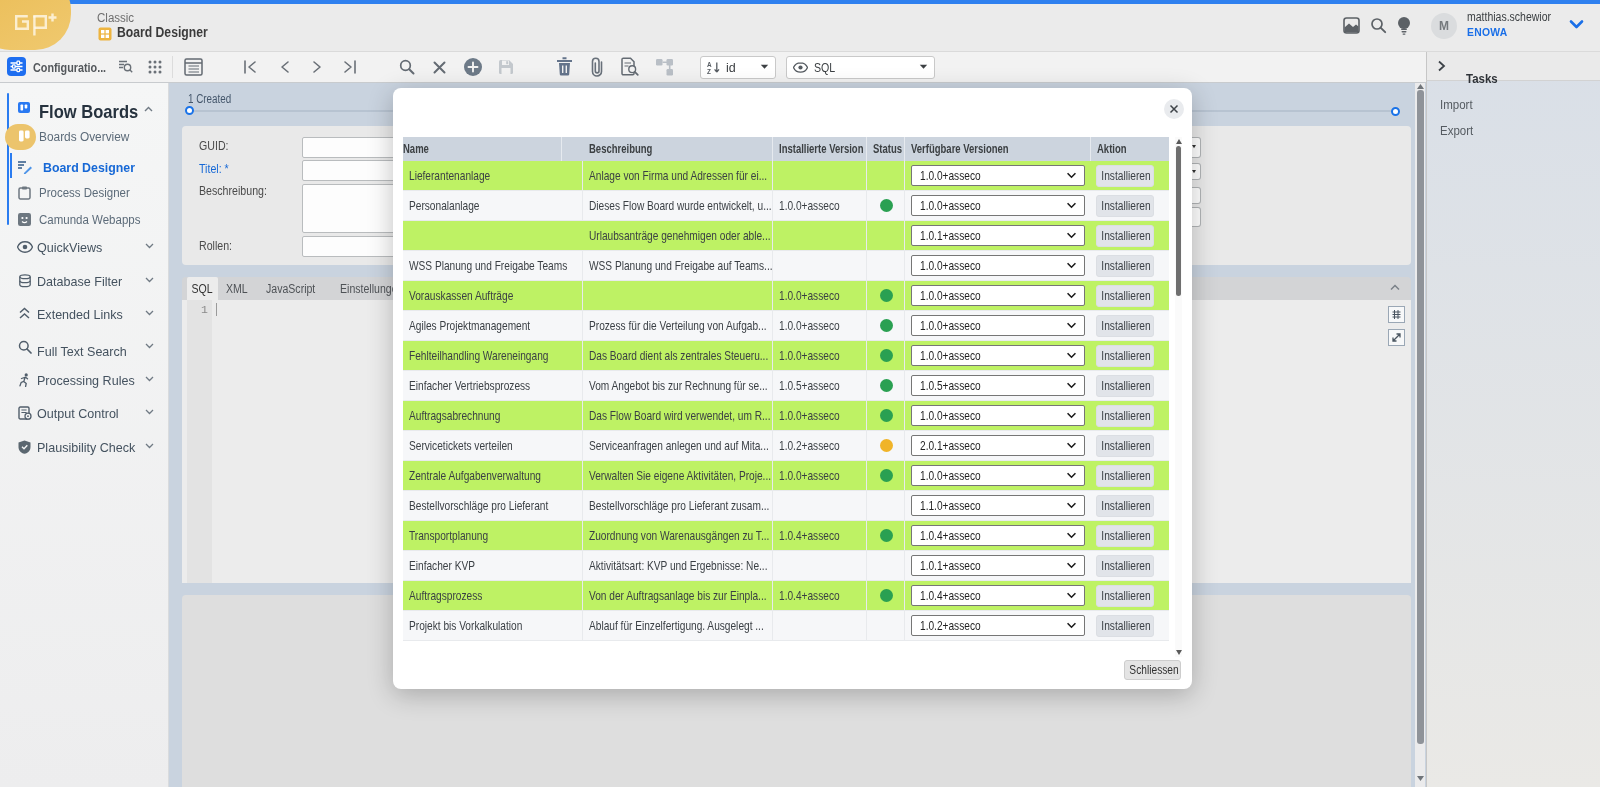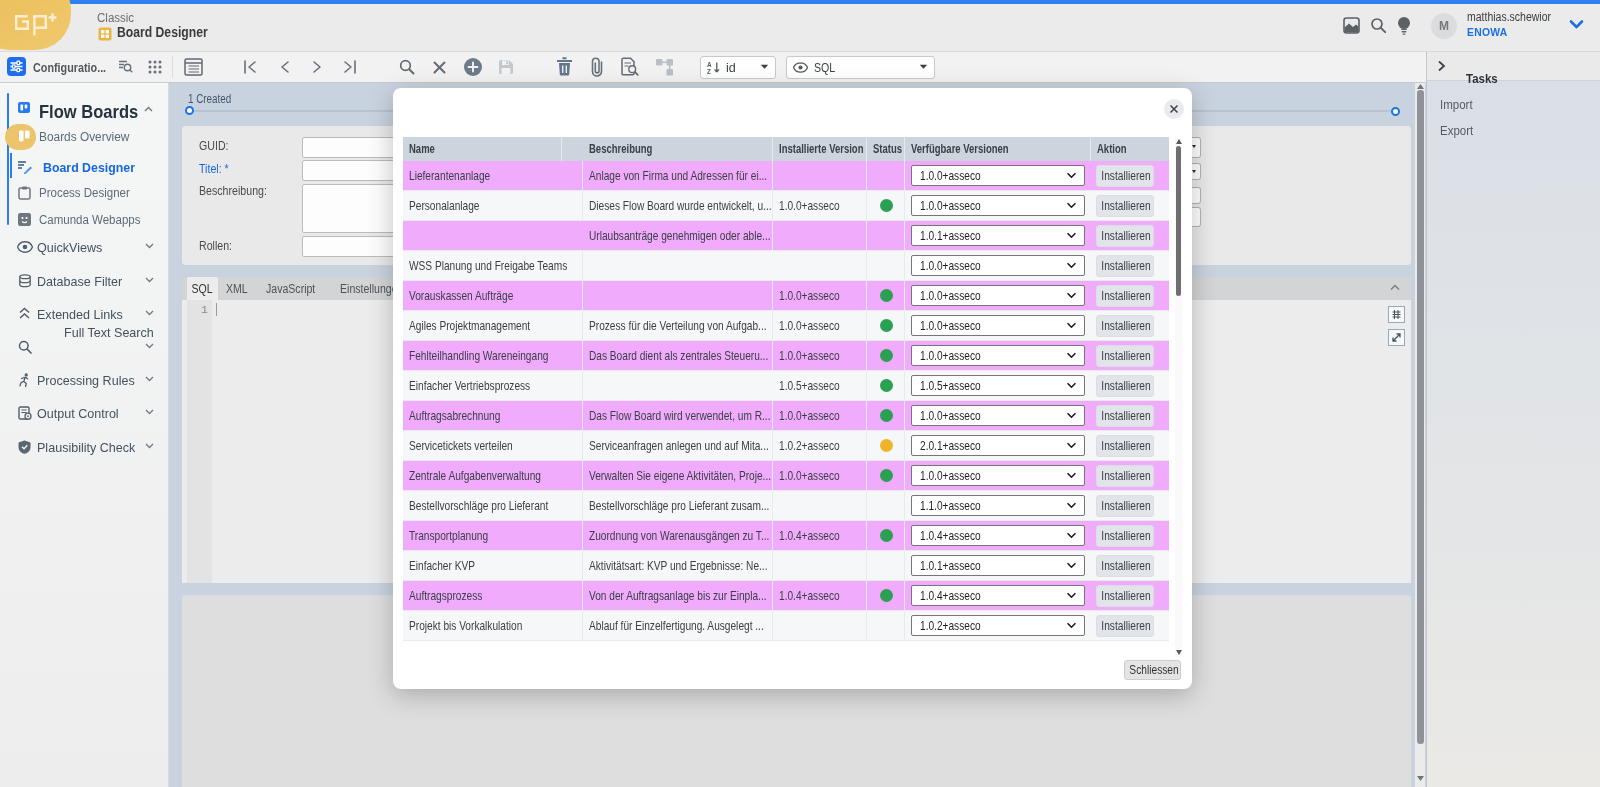--- a/index.html
+++ b/index.html
@@ -57,21 +57,21 @@
 
 #tasks { left:1426px; top:52px; width:174px; height:735px; background:linear-gradient(#d9dfe7,#eae9e6); border-left:1px solid #c6c6c6; }
 #taskshead { left:1426px; top:52px; width:174px; height:29px; background:#eaeaea; border-bottom:1px solid #d2d2d2; border-left:1px solid #c6c6c6; }
 #taskstitle { left:1466px; top:71px; font-size:13.5px; font-weight:700; color:#2f3338; }
 .titem { position:absolute; left:1440px; font-size:12.5px; color:#555b61; }
 
 #modal { left:393px; top:88px; width:799px; height:601px; background:#fff; border-radius:8px; box-shadow:0 6px 26px rgba(0,0,0,0.24); }
 #mtitle { left:433px; top:99px; font-size:14.5px; font-weight:700; color:#701a75;margin-top:46px; }
 #mclose { left:1164px; top:99px; width:20px; height:20px; border-radius:50%; background:#e9ebee; }
 .hc { position:absolute; top:0; height:24px; line-height:25px; font-size:12.5px; font-weight:700; color:#3c4043; border-right:1px solid #e6eaef; }
-.trow { position:absolute; left:0; width:766px; height:30px; background:#f0abfc; border-bottom:1px solid #e8eaed; }
+.trow { position:absolute; left:0; width:766px; height:30px; background:#bef264; border-bottom:1px solid #e8eaed; }
 .trow.odd { background:#f6f7f9; }
 .c { position:absolute; top:0; height:29px; line-height:29px; font-size:13px; color:#3a3f44; border-right:1px solid #e8eaed; overflow:hidden; white-space:nowrap; }
 .c1 { left:0; width:180px; padding-left:6px; }
 .c2 { left:180px; width:190px; padding-left:6px; }
 .c3 { left:370px; width:94px; padding-left:6px; }
 .c4 { left:464px; width:38px; }
 .c5 { left:502px; width:186px; border-right:none; }
 .c6 { left:688px; width:78px; border-right:none; }
 .dot { position:absolute; left:13px; top:8px; width:13px; height:13px; border-radius:50%; }
 .dot.green { background:#2aa052; }
@@ -306,21 +306,21 @@
       <g fill="none" stroke="#515e6b" stroke-width="1.5">
         <path d="M2 5.5 L6.5 1.5 L11 5.5"></path>
         <path d="M2 11 L6.5 7 L11 11"></path>
       </g>
     </svg>
 <div class="abs nav" style="left:37px;top:307px;"><span class="tx" style="transform:scaleX(0.93);">Extended Links</span></div>
 <svg class="abs" style="left:18px;top:340px;" width="14" height="14" viewBox="0 0 14 14">
       <circle cx="5.8" cy="5.8" r="4.3" fill="none" stroke="#515e6b" stroke-width="1.5"></circle>
       <path d="M9 9 L13 13" stroke="#515e6b" stroke-width="1.7" stroke-linecap="round"></path>
     </svg>
-<div class="abs nav" style="left:37px;top:325px;margin-left:27px;"><span class="tx" style="transform:scaleX(0.93);">Full Text Search</span></div>
+<div class="abs nav" style="left:37px;top:344px;"><span class="tx" style="transform:scaleX(0.93);">Full Text Search</span></div>
 <svg class="abs" style="left:18px;top:373px;" width="13" height="14" viewBox="0 0 13 14">
       <circle cx="8.2" cy="1.9" r="1.6" fill="#515e6b"></circle>
       <path d="M3.5 5.5 L7.5 4.2 L9.5 5.8 M7 4.5 L5.8 8.5 L8.2 10.5 L7.6 13.5 M5.8 8.3 L3.2 9.4 L2 12.8" fill="none" stroke="#515e6b" stroke-width="1.3" stroke-linecap="round"></path>
     </svg>
 <div class="abs nav" style="left:37px;top:373px;"><span class="tx" style="transform:scaleX(0.93);">Processing Rules</span></div>
 <svg class="abs" style="left:18px;top:406px;" width="14" height="14" viewBox="0 0 14 14">
       <rect x="1" y="1" width="10" height="12" rx="1.3" fill="none" stroke="#515e6b" stroke-width="1.4"></rect>
       <path d="M3.4 4 H8.6 M3.4 6.5 H8.6" stroke="#515e6b" stroke-width="1.1"></path>
       <circle cx="10" cy="10.2" r="3" fill="#f4f5f5" stroke="#515e6b" stroke-width="1.3"></circle>
       <circle cx="10" cy="10.2" r="0.9" fill="#515e6b"></circle>
@@ -425,21 +425,21 @@
 <div class="abs titem" style="top:98px;"><span class="tx" style="transform:scaleX(0.92);">Import</span></div>
 <div class="abs titem" style="top:124px;"><span class="tx" style="transform:scaleX(0.92);">Export</span></div>
 
 <div class="abs" id="modal"></div>
 <div class="abs" id="mtitle"><span class="tx" style="transform:scaleX(0.77);">Board aus Best Practices Hub importieren</span></div>
 <div class="abs" id="mclose"></div>
 <svg class="abs" style="left:1169px;top:104px;" width="10" height="10" viewBox="0 0 10 10">
       <path d="M1.5 1.5 L8.5 8.5 M8.5 1.5 L1.5 8.5" stroke="#3e4348" stroke-width="1.5"></path>
     </svg>
 <div class="abs" style="left:403px;top:137px;width:766px;height:24px;background:#ccd4de;">
-  <div class="hc" style="left:0;width:159px;padding-left:6px;"><span class="tx" style="transform:scaleX(0.76);">Name</span></div>
+  <div class="hc" style="left:0;width:159px;"><span class="tx" style="transform:scaleX(0.76);">Name</span></div>
   <div class="hc" style="left:180px;width:190px;padding-left:6px;"><span class="tx" style="transform:scaleX(0.76);">Beschreibung</span></div>
   <div class="hc" style="left:370px;width:94px;padding-left:6px;"><span class="tx" style="transform:scaleX(0.76);">Installierte Version</span></div>
   <div class="hc" style="left:464px;width:38px;padding-left:6px;"><span class="tx" style="transform:scaleX(0.76);">Status</span></div>
   <div class="hc" style="left:502px;width:186px;padding-left:6px;"><span class="tx" style="transform:scaleX(0.76);">Verfügbare Versionen</span></div>
   <div class="hc" style="left:688px;width:78px;padding-left:6px;border-right:none;"><span class="tx" style="transform:scaleX(0.76);">Aktion</span></div>
 </div>
 <div class="abs" style="left:403px;top:161px;width:766px;height:482px;overflow:hidden;">
 <div class="trow" style="top:0px">
   <div class="c c1"><span class="tx">Lieferantenanlage</span></div>
   <div class="c c2"><span class="tx">Anlage von Firma und Adressen für ei...</span></div>
@@ -487,20 +487,21 @@
               <path d="M1.5 1.5 L6 6 L10.5 1.5" fill="none" stroke="#1b1b1b" stroke-width="1.8"></path>
             </svg>
           </span>
         </div>
   <div class="c c6">
           <span class="btn"><span class="txc">Installieren</span></span>
         </div>
 </div>
 <div class="trow odd" style="top:90px">
   <div class="c c1"><span class="tx">WSS Planung und Freigabe Teams</span></div>
+  <div class="c c2"><span class="tx">WSS Planung und Freigabe auf Teams...</span></div>
   <div class="c c3"><span class="tx"></span></div>
   <div class="c c4"></div>
   <div class="c c5">
           <span class="vsel">
             <span class="tx">1.0.0+asseco</span>
             <svg class="chev" viewBox="0 0 12 8" width="11" height="7">
               <path d="M1.5 1.5 L6 6 L10.5 1.5" fill="none" stroke="#1b1b1b" stroke-width="1.8"></path>
             </svg>
           </span>
         </div>
@@ -560,20 +561,21 @@
               <path d="M1.5 1.5 L6 6 L10.5 1.5" fill="none" stroke="#1b1b1b" stroke-width="1.8"></path>
             </svg>
           </span>
         </div>
   <div class="c c6">
           <span class="btn"><span class="txc">Installieren</span></span>
         </div>
 </div>
 <div class="trow odd" style="top:210px">
   <div class="c c1"><span class="tx">Einfacher Vertriebsprozess</span></div>
+  <div class="c c2"><span class="tx">Vom Angebot bis zur Rechnung für se...</span></div>
   <div class="c c3"><span class="tx">1.0.5+asseco</span></div>
   <div class="c c4">
           <span class="dot green"></span>
         </div>
   <div class="c c5">
           <span class="vsel">
             <span class="tx">1.0.5+asseco</span>
             <svg class="chev" viewBox="0 0 12 8" width="11" height="7">
               <path d="M1.5 1.5 L6 6 L10.5 1.5" fill="none" stroke="#1b1b1b" stroke-width="1.8"></path>
             </svg>

